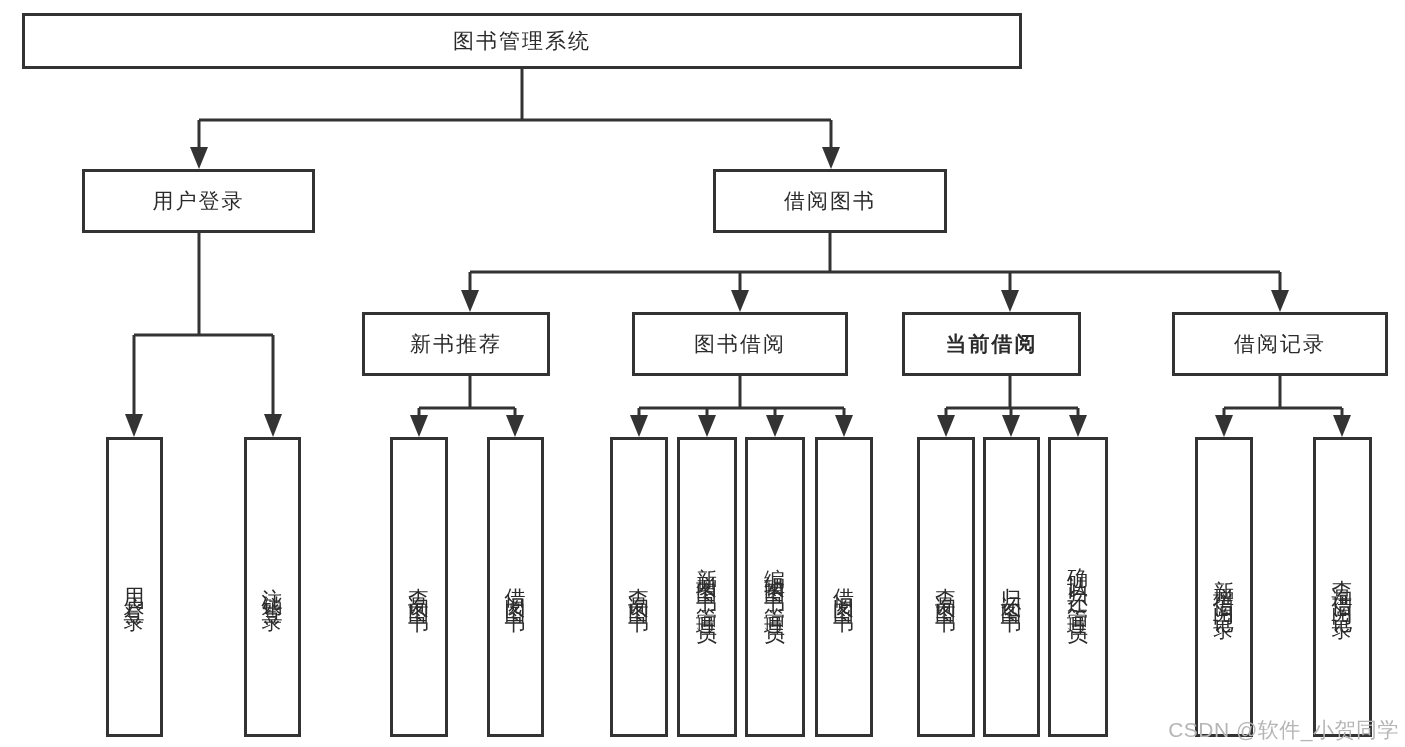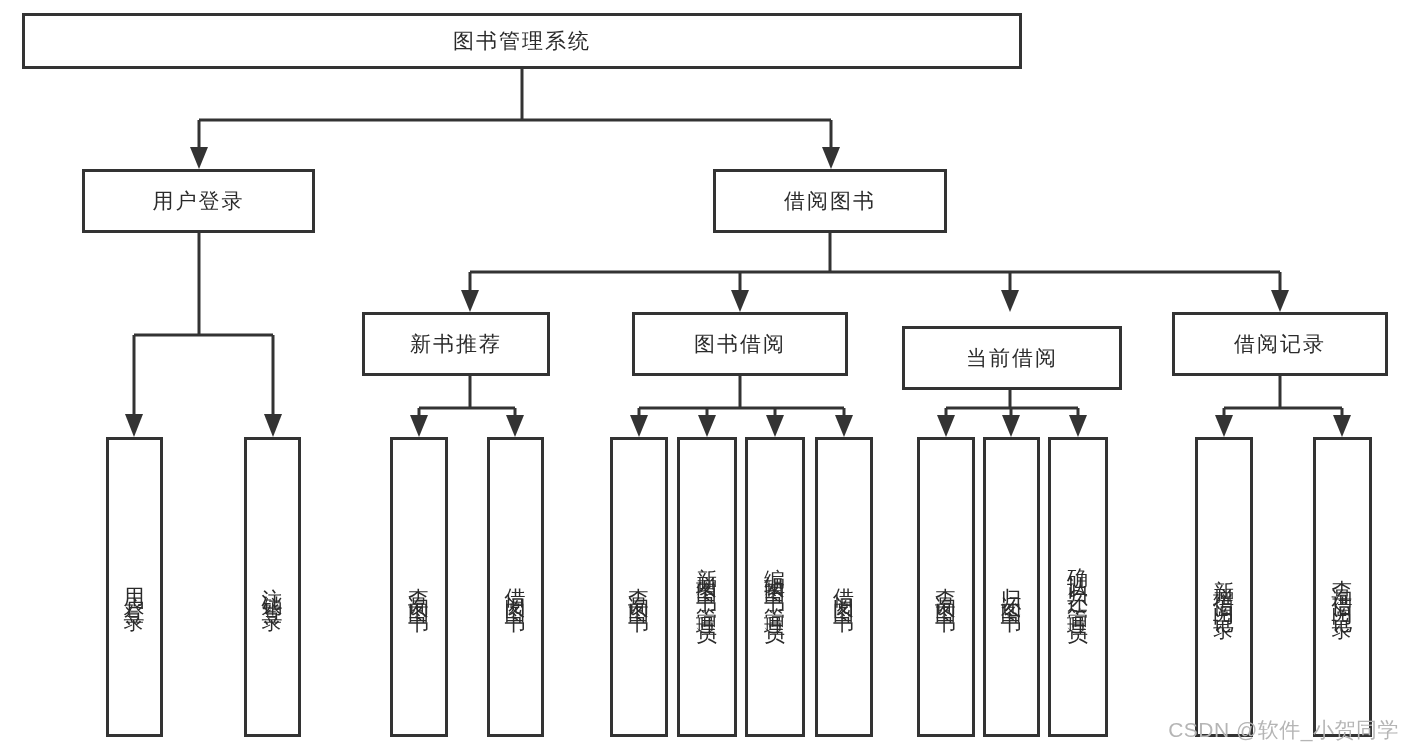--- a/index.html
+++ b/index.html
@@ -143,21 +143,21 @@
   <div class="node hnode" style="left:713px; top:169px; width:234px;">
     <span>借阅图书</span>
   </div>
 
   <div class="node hnode" style="left:362px; top:312px; width:188px;">
     <span>新书推荐</span>
   </div>
   <div class="node hnode" style="left:632px; top:312px; width:216px;font-family:Liberation Mono, monospace;">
     <span>图书借阅</span>
   </div>
-  <div class="node hnode" style="left:902px; top:326px; width:220px;">
+  <div class="node hnode" style="left:902px; top:312px; width:179px;font-weight:bold;">
     <span>当前借阅</span>
   </div>
   <div class="node hnode" style="left:1172px; top:312px; width:216px;">
     <span>借阅记录</span>
   </div>
 
   <div class="node vnode" style="left:106px; width:57px;">
     <span class="vtext">用户登录</span>
   </div>
   <div class="node vnode" style="left:244px; width:57px;">

